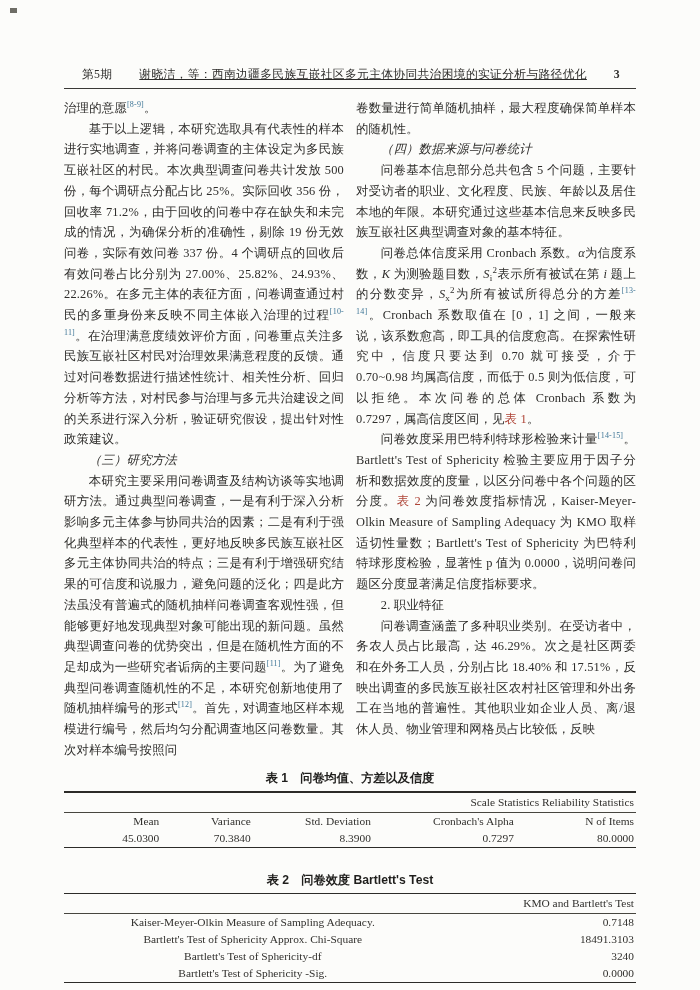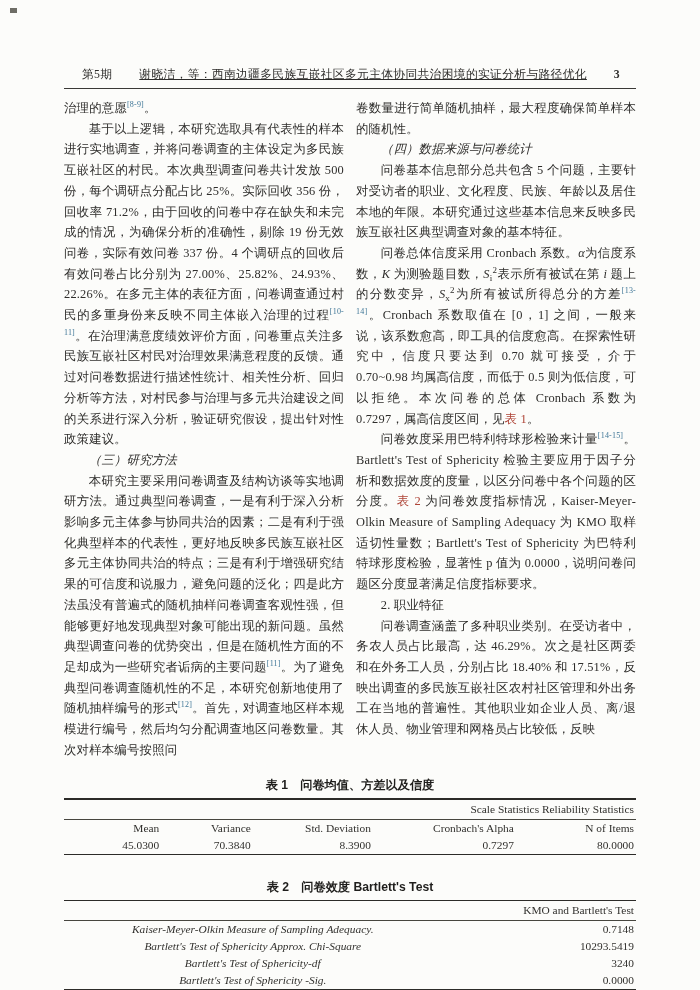--- a/index.html
+++ b/index.html
@@ -23,28 +23,28 @@
   .col p{margin:0;font-size:12.4px;line-height:20.7px;text-align:justify;letter-spacing:.2px;}
   .col p.indent{text-indent:2em;}
   .col p.kaiti{font-style:italic;}
   sup.ref{color:#3d7596;font-size:8px;line-height:0;}
   span.link{color:#ae4437;}
   span.i{font-style:italic;}
   sup,sub{font-size:9px;line-height:0;}
   
   .tbl-caption{text-align:center;font-weight:bold;font-size:12.2px;
     font-family:"Liberation Sans","DejaVu Sans",sans-serif;color:#1f1e1c;}
-  .cap1{margin-top:16px;margin-bottom:4px;}
+  .cap1{margin-top:9px;margin-bottom:4px;}
   .cap2{margin-top:24px;margin-bottom:4px;}
   table{width:100%;border-collapse:collapse;font-size:11.4px;color:#32312e;}
   table.t1{border-top:2px solid #2c2b28;border-bottom:1.8px solid #2c2b28;}
   table.t2{border-top:1.8px solid #2c2b28;border-bottom:1.8px solid #2c2b28;}
   td{padding:2.5px 2px;text-align:right;vertical-align:middle;}
   tr.subtitle td{border-bottom:1px solid #47463f;padding:3.5px 2px;}
-  table.t2 td.lbl{text-align:center;font-style:italic;}
+  table.t2 td.lbl{text-align:center;}
 </style>
 </head>
 <body>
 
 <div class="scan-artifact"></div>
 
 <div class="page-inner">
 
   <div class="phead">
     <span class="issue">第5期</span>
@@ -110,21 +110,21 @@
     <tbody>
       <tr class="subtitle">
         <td colspan="2">KMO and Bartlett's Test</td>
       </tr>
     <tr>
           <td class="lbl">Kaiser-Meyer-Olkin Measure of Sampling Adequacy.</td>
           <td>0.7148</td>
         </tr>
         <tr>
           <td class="lbl">Bartlett's Test of Sphericity Approx. Chi-Square</td>
-          <td>10293.5419</td>
+          <td>18491.3103</td>
         </tr>
         <tr>
           <td class="lbl">Bartlett's Test of Sphericity-df</td>
           <td>3240</td>
         </tr>
         <tr>
           <td class="lbl">Bartlett's Test of Sphericity -Sig.</td>
           <td>0.0000</td>
         </tr>
       </tbody>

